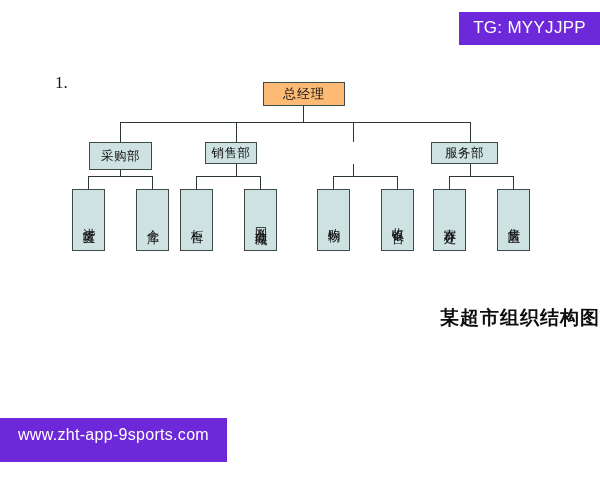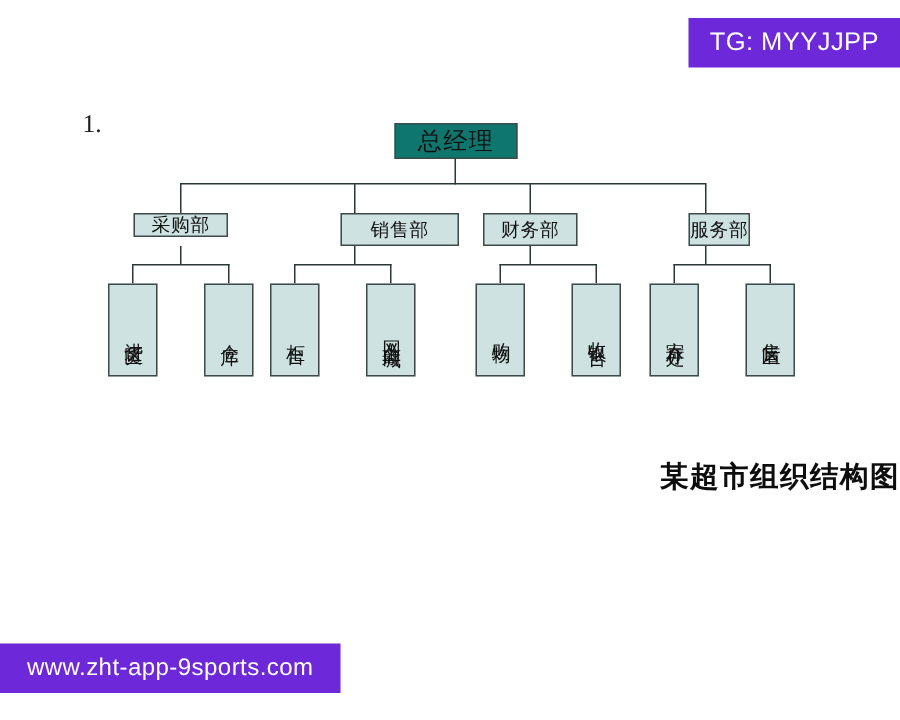--- a/index.html
+++ b/index.html
@@ -26,21 +26,21 @@
   }
   #tag-badge {
     top: 12px;
     right: 0px;
     padding: 6px 14px 7px 14px;
     font-size: 17px;
   }
   #site-badge {
     left: 0px;
     bottom: 18px;
-    padding: 8px 18px 7px 18px;
+    padding: 8px 18px 18px 18px;
     font-size: 16px;
   }
 
   
   #figure {
     position: absolute;
     left: 0;
     top: 0;
     width: 600px;
     height: 480px;
@@ -62,23 +62,23 @@
     background: #cfe2e2;
     border: 1px solid #3c4a4a;
     color: #111111;
     font-family: "DejaVu Sans", "Liberation Sans", sans-serif;
     display: flex;
     align-items: center;
     justify-content: center;
     z-index: 3;
   }
   .node.level0 {
-    font-size: 16px;
+    font-size: 13px;
     letter-spacing: 1px;
-    background: #0f766e;
+    background: #fdba74;
   }
   .node.level1 {
     font-size: 12.5px;
     letter-spacing: 0.5px;
   }
   .node.leaf {
     font-size: 12.5px;
     writing-mode: vertical-rl;
     text-orientation: upright;
     letter-spacing: 2px;
@@ -123,30 +123,27 @@
 
   <div class="line v" style="left:303px; top:106px; width:1px; height:17px;"></div>
 
   <div class="line h" style="left:120px; top:122px; width:350px; height:1px;"></div>
 
   <div class="line v" style="left:120px; top:122px; width:1px; height:20px;"></div>
   <div class="line v" style="left:236px; top:122px; width:1px; height:20px;"></div>
   <div class="line v" style="left:353px; top:122px; width:1px; height:20px;"></div>
   <div class="line v" style="left:470px; top:122px; width:1px; height:20px;"></div>
 
-  <div class="node level1" style="left:89px; top:142px; width:63px; height:16px;">
+  <div class="node level1" style="left:89px; top:142px; width:63px; height:28px;">
     <span>采购部</span>
   </div>
-  <div class="node level1" style="left:205px; top:142px; width:79px; height:22px;margin-left:22px;">
+  <div class="node level1" style="left:205px; top:142px; width:52px; height:22px;">
     <span>销售部</span>
   </div>
-  <div class="node level1" style="left:322px; top:142px; width:63px; height:22px;">
-    <span>财务部</span>
-  </div>
-  <div class="node level1" style="left:459px; top:142px; width:41px; height:22px;">
+  <div class="node level1" style="left:431px; top:142px; width:67px; height:22px;">
     <span>服务部</span>
   </div>
 
   <div class="line v" style="left:120px; top:164px; width:1px; height:12px;"></div>
   <div class="line h" style="left:88px; top:176px; width:65px; height:1px;"></div>
   <div class="line v" style="left:88px; top:176px; width:1px; height:13px;"></div>
   <div class="line v" style="left:152px; top:176px; width:1px; height:13px;"></div>
 
   <div class="line v" style="left:236px; top:164px; width:1px; height:12px;"></div>
   <div class="line h" style="left:196px; top:176px; width:65px; height:1px;"></div>

